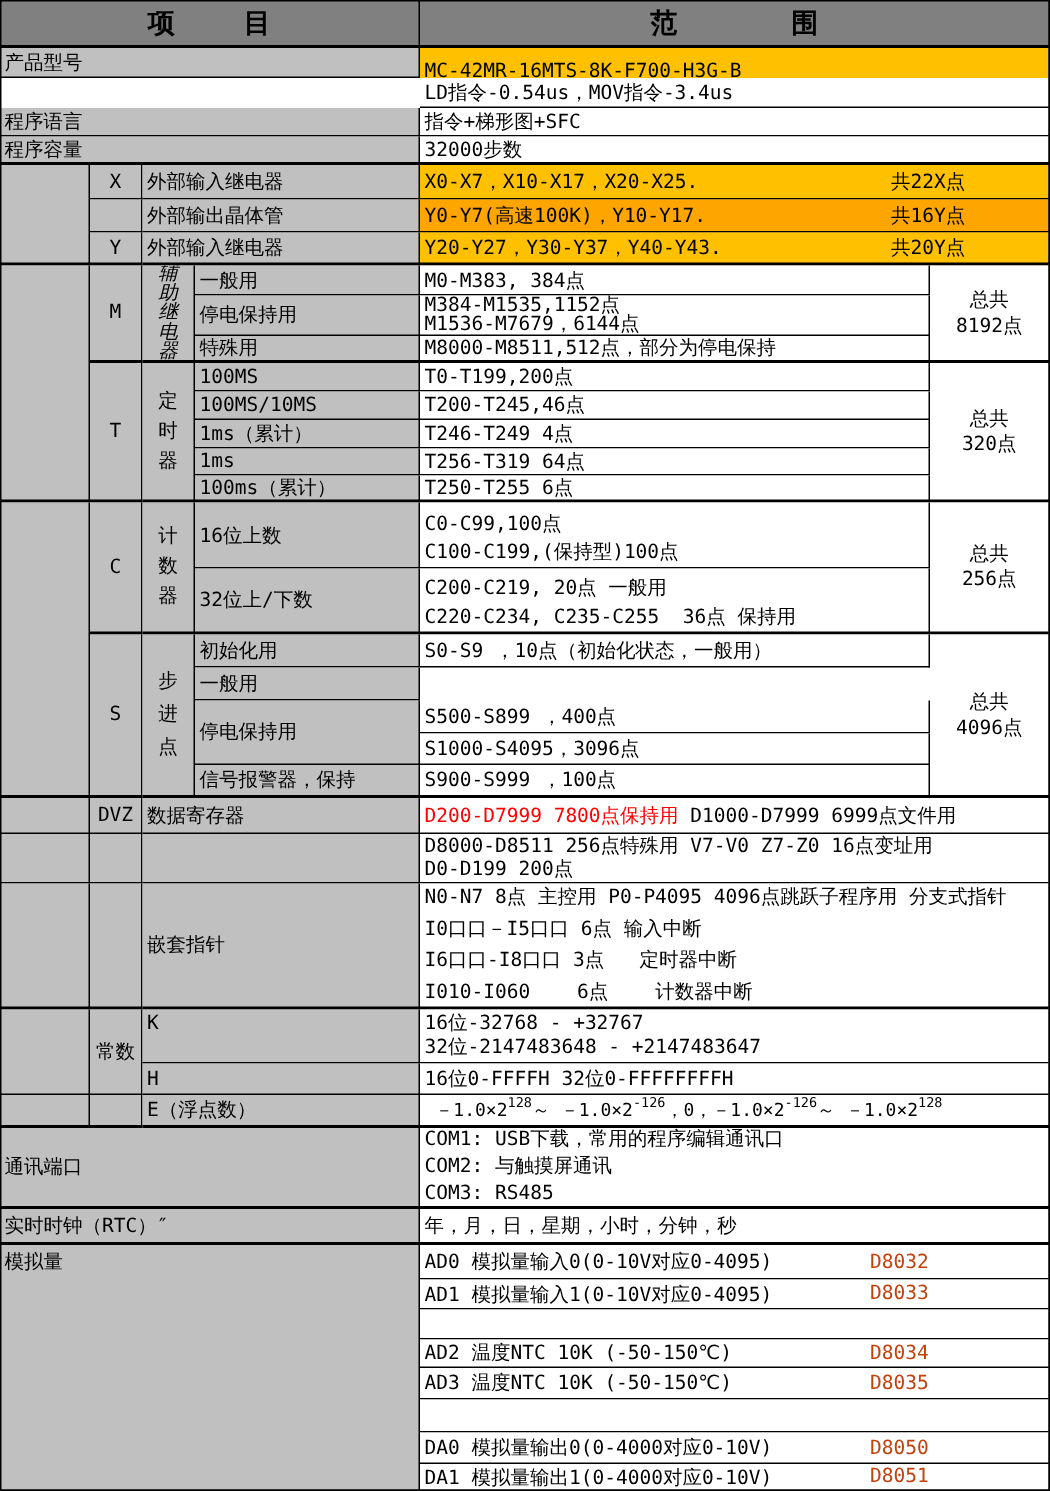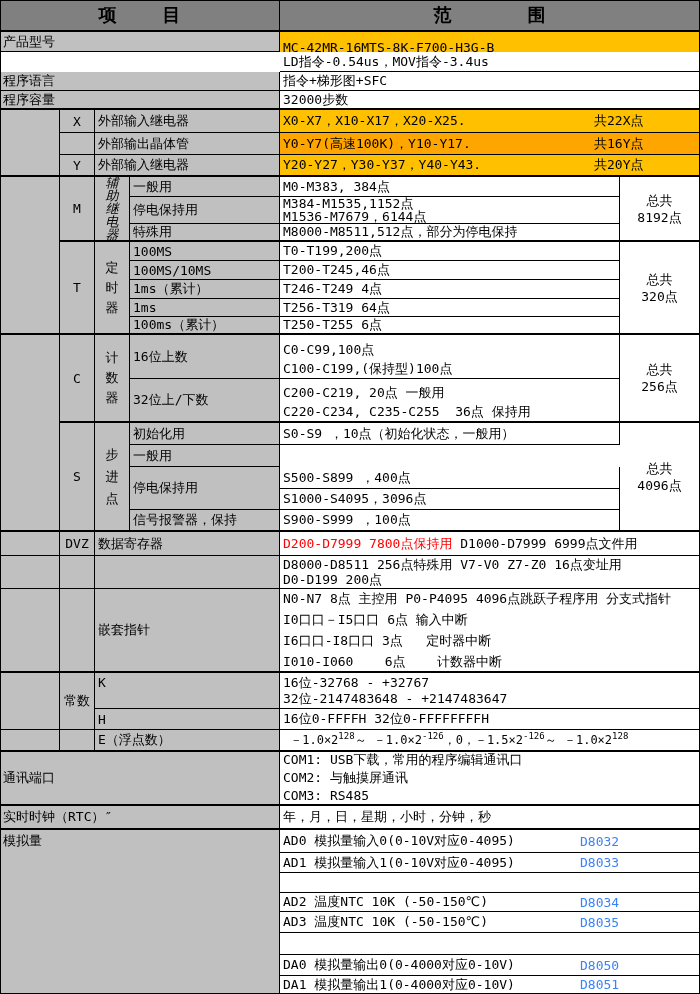--- a/index.html
+++ b/index.html
@@ -25,21 +25,21 @@
   .lh18 .ml,.lh18{line-height:18px;}
   .lh19 .ml,.lh19{line-height:19px;align-items:flex-end;}
   .lh21 .ml,.lh21{line-height:21px;}
   .tot{white-space:pre-wrap;text-align:center;line-height:17px;}
   .vt{width:16px;word-break:break-all;text-align:center;white-space:normal;}
   .vt13{line-height:13px;font-style:italic;}
   .vt20{line-height:20px;}
   .vt22{line-height:22px;}
   .red{color:#FF0000;text-align:right;}
   .pos{position:absolute;left:298px;top:0;bottom:0;display:flex;align-items:center;margin-left:16px;}
-  .reg{position:absolute;left:300px;top:0;bottom:0;display:flex;align-items:center;color:#3b82f6;text-align:center;}
+  .reg{position:absolute;left:300px;top:0;bottom:0;display:flex;align-items:center;color:#c2410c;text-align:center;}
   sup{font-size:9px;position:relative;top:-4px;}
   .fs12{font-size:12px;}
 </style>
 </head>
 <body>
 
 <div id="stage">
 
   <div class="c hdr hleft bb2" style="left:0;top:0;width:280px;height:32px"><span>项</span><span>目</span></div>
   <div class="c hdr hright bb2" style="left:280px;top:0;width:420px;height:32px"><span>范</span><span>围</span></div>
@@ -139,21 +139,21 @@
   <div class="c gray" style="left:0;top:673px;width:60px;height:57px"></div>
   <div class="c gray center" style="left:60px;top:673px;width:35px;height:57px">常数</div>
   <div class="c gray top" style="left:95px;top:673px;width:185px;height:36px">K</div>
   <div class="c lh16" style="left:280px;top:673px;width:420px;height:36px"><span class="ml">16位-32768 - +32767
 32位-2147483648 - +2147483647</span></div>
   <div class="c gray" style="left:95px;top:709px;width:185px;height:21px">H</div>
   <div class="c" style="left:280px;top:709px;width:420px;height:21px">16位0-FFFFH 32位0-FFFFFFFFH</div>
   <div class="c gray bb2" style="left:0;top:730px;width:60px;height:22px"></div>
   <div class="c gray bb2" style="left:60px;top:730px;width:35px;height:22px"></div>
   <div class="c gray bb2" style="left:95px;top:730px;width:185px;height:22px">E（浮点数）</div>
-  <div class="c bb2 fs12" style="left:280px;top:730px;width:420px;height:22px"><span> －1.0×2</span><sup>128</sup><span>～ －1.0×2</span><sup>-126</sup><span>，0，－1.5×2</span><sup>-126</sup><span>～ －1.0×2</span><sup>128</sup></div>
+  <div class="c bb2 fs12" style="left:280px;top:730px;width:420px;height:22px"><span> －1.0×2</span><sup>128</sup><span>～ －1.0×2</span><sup>-126</sup><span>，0，－1.0×2</span><sup>-126</sup><span>～ －1.0×2</span><sup>128</sup></div>
 
   <div class="c gray bb2" style="left:0;top:752px;width:280px;height:54px">通讯端口</div>
   <div class="c lh18 bb2" style="left:280px;top:752px;width:420px;height:54px"><span class="ml">COM1: USB下载，常用的程序编辑通讯口
 COM2: 与触摸屏通讯
 COM3: RS485</span></div>
 
   <div class="c gray bb2" style="left:0;top:806px;width:280px;height:24px">实时时钟（RTC）″</div>
   <div class="c bb2" style="left:280px;top:806px;width:420px;height:24px">年，月，日，星期，小时，分钟，秒</div>
 
   <div class="c gray top" style="left:0;top:830px;width:280px;height:164px">模拟量</div>

